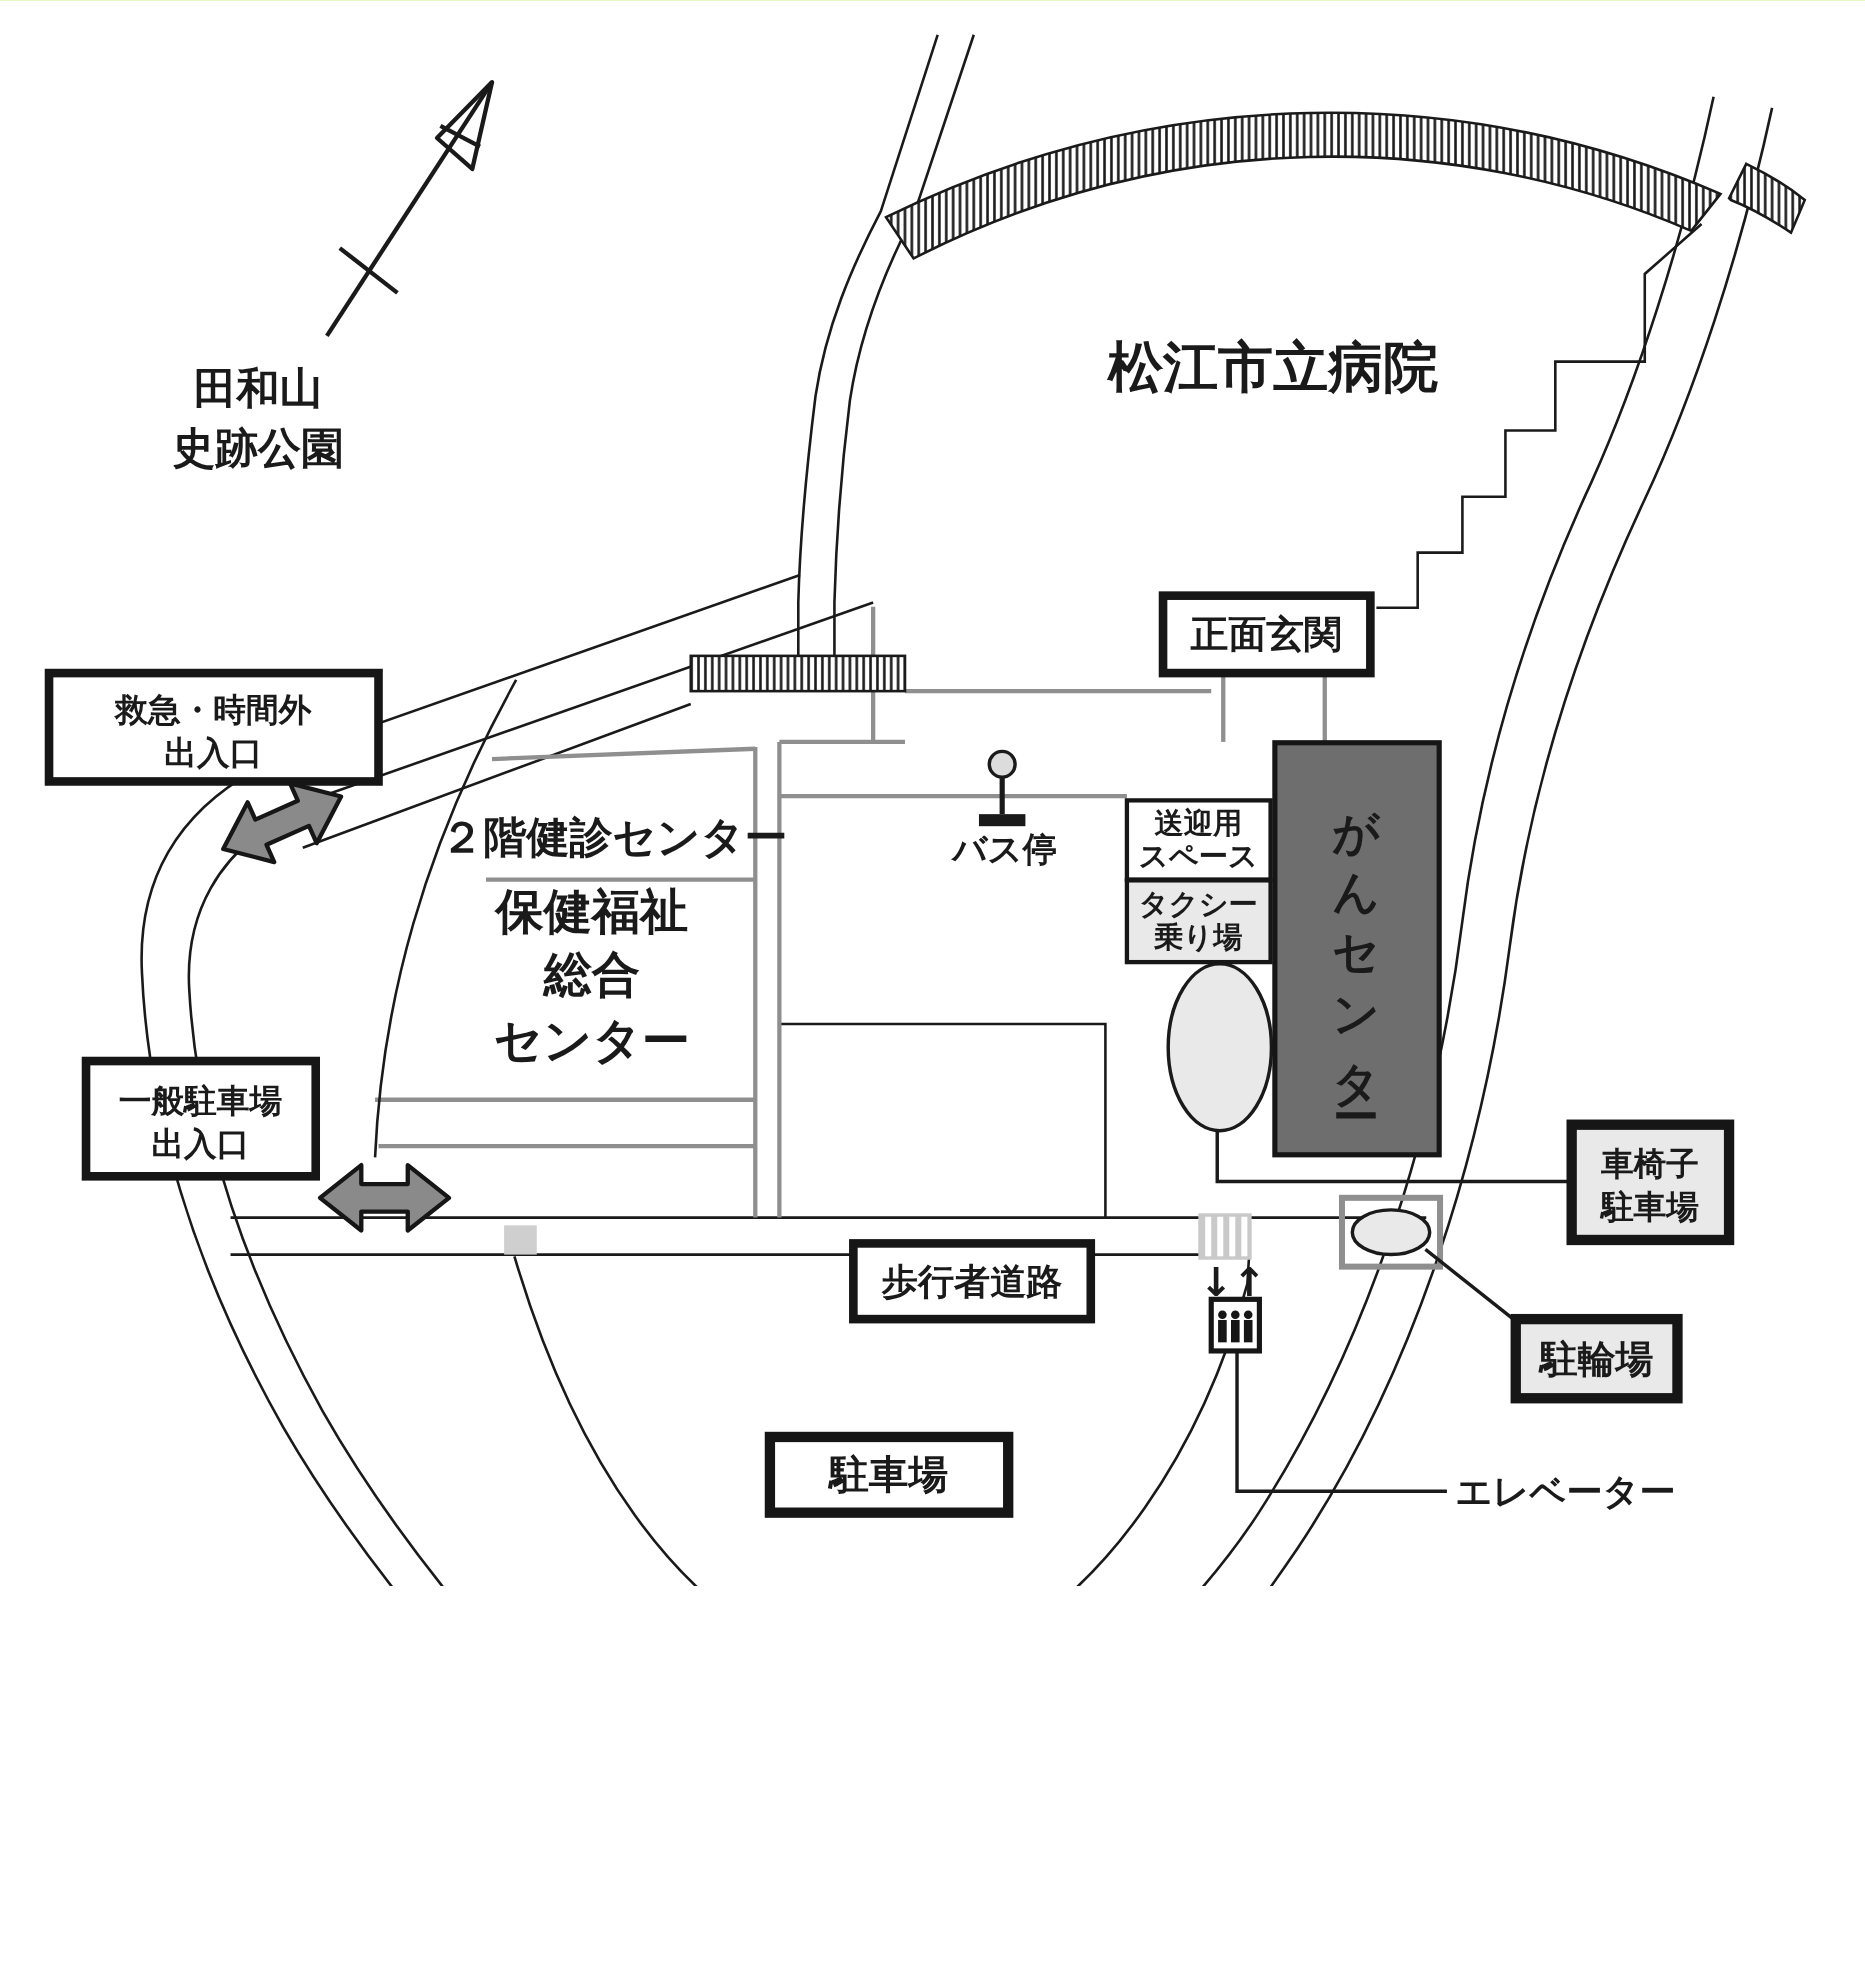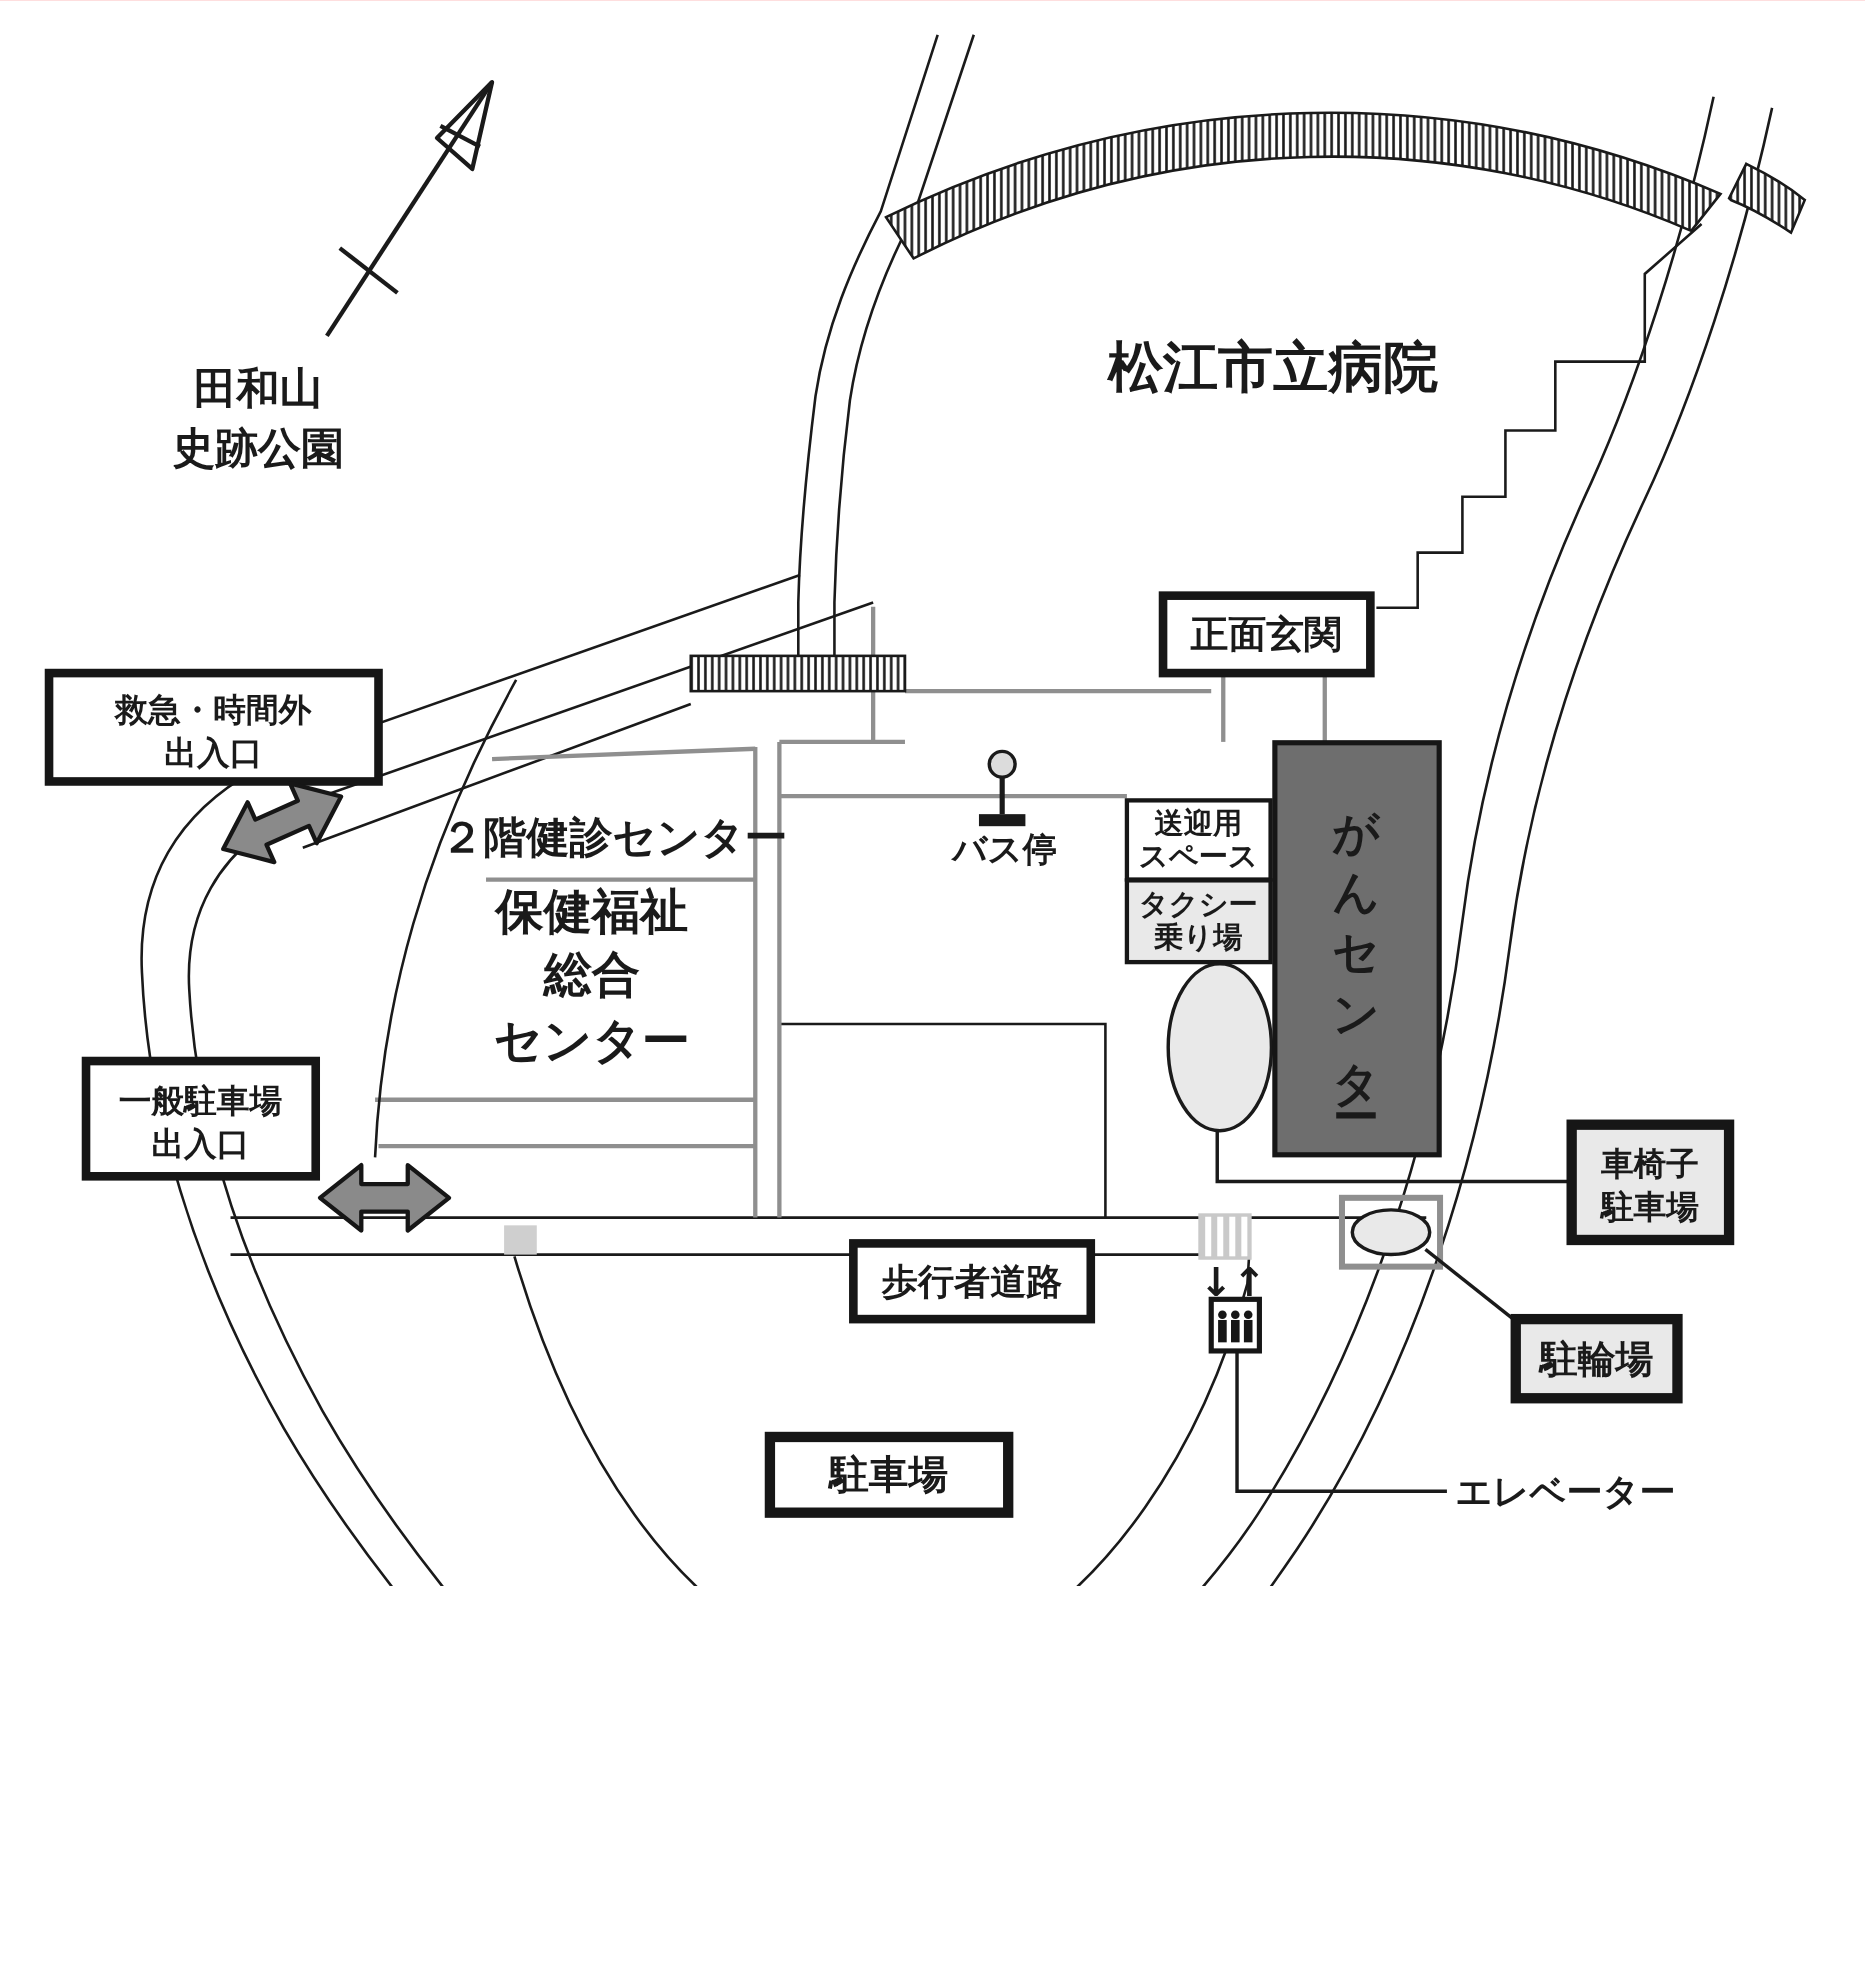--- a/index.html
+++ b/index.html
@@ -1,16 +1,16 @@
 <!DOCTYPE html>
 <html style="font-size:13.8px"><head>
 <meta charset="utf-8">
 <style>
   html,body{margin:0;padding:0;background:#ffffff;}
-  .map-wrap{width:1865px;height:1586px;position:relative;background:#fca5a5;}
+  .map-wrap{width:1865px;height:1586px;position:relative;background:#bef264;}
   svg{display:block;}
   text{font-family:"DejaVu Sans","Liberation Sans",sans-serif;fill:#1a1a1a;font-weight:600;}
   .thin{stroke:#1a1a1a;stroke-width:3;fill:none;}
   .gray-line{stroke:#8f8f8f;stroke-width:5;fill:none;}
   .box{fill:#ffffff;stroke:#161616;}
   .leader{stroke:#1a1a1a;stroke-width:4;fill:none;}
 </style>
 </head>
 <body>
 

